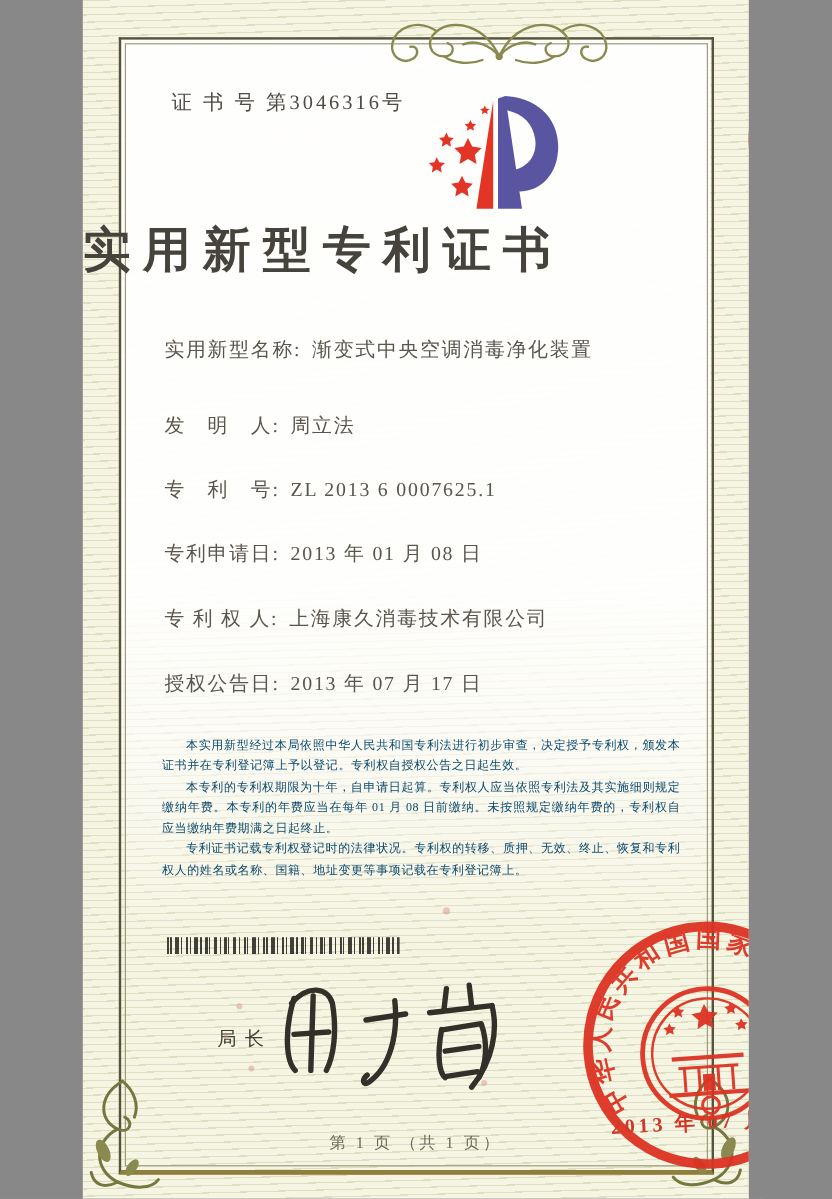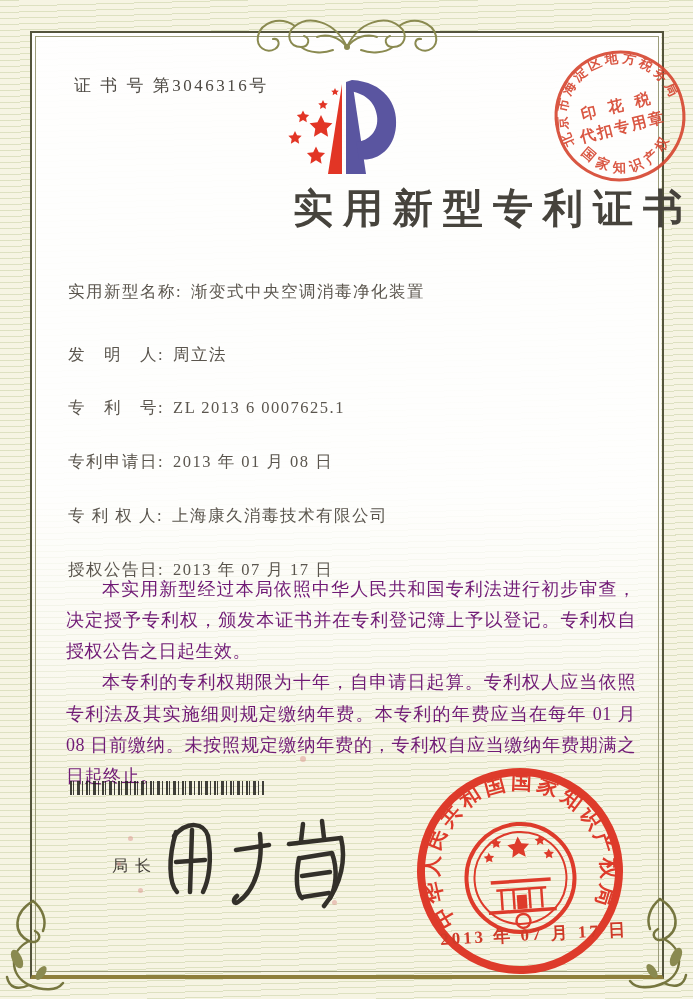--- a/index.html
+++ b/index.html
@@ -1,18 +1,18 @@
 <!DOCTYPE html>
 <html><head>
 <meta charset="utf-8">
 <style>
   html,body{margin:0;padding:0;background:#888;}
   .page{
     position:relative;
-    width:693px;height:999px;
+    width:555px;height:999px;
     margin:0 auto;
     background:#f6f4e3;
     overflow:hidden;
     font-family:"Liberation Serif","DejaVu Serif",serif;
   }
   .guilloche{
     position:absolute;inset:0;
     background:repeating-linear-gradient(178.5deg,
       rgba(163,180,112,0.30) 0px, rgba(163,180,112,0.30) 1px,
       rgba(255,255,255,0) 1px, rgba(255,255,255,0) 6px);
@@ -33,31 +33,31 @@
     border:1px solid #9c9c7a;
   }
   .cert-number{
     position:absolute;left:74px;top:74px;
     font-size:17px;letter-spacing:2.5px;color:#4e4a44;
   }
   .tax-stamp{position:absolute;left:550px;top:46px;transform:rotate(-14deg);opacity:.9;}
   .logo{position:absolute;left:272px;top:70px;}
   .title{
     position:absolute;left:0;right:0;top:181px;
-    text-align:right;font-size:40px;font-weight:600;
+    text-align:left;font-size:40px;font-weight:600;
     letter-spacing:10px;color:#46433c;
   }
   .field{
     position:absolute;left:68px;
     font-size:16.5px;color:#5a554d;letter-spacing:1.5px;white-space:nowrap;
   }
   .field .val{margin-left:9px;}
   .paragraphs{
-    position:absolute;left:66px;right:57px;top:574px;
-    font-size:18px;line-height:1.73;color:#701a75;
+    position:absolute;left:66px;right:57px;top:613px;
+    font-size:10px;line-height:1.73;color:#0c4a6e;
     text-align:justify;letter-spacing:.5px;
   }
   .paragraphs p{margin:0;text-indent:2em;}
   .barcode{
     position:absolute;left:70px;top:781px;width:194px;height:14px;
     background:repeating-linear-gradient(90deg,
       #20201c 0 2px, transparent 2px 3px,
       #20201c 3px 4px, transparent 4px 7px,
       #20201c 7px 10px, transparent 10px 12px,
       #20201c 12px 13px, transparent 13px 16px);
@@ -184,20 +184,21 @@
   <div class="field" style="top:505px">
     <span>专 利 权 人:</span><span class="val">上海康久消毒技术有限公司</span>
   </div>
   <div class="field" style="top:559px">
     <span>授权公告日:</span><span class="val">2013 年 07 月 17 日</span>
   </div>
 
   <div class="paragraphs">
     <p>本实用新型经过本局依照中华人民共和国专利法进行初步审查，决定授予专利权，颁发本证书并在专利登记簿上予以登记。专利权自授权公告之日起生效。</p>
     <p>本专利的专利权期限为十年，自申请日起算。专利权人应当依照专利法及其实施细则规定缴纳年费。本专利的年费应当在每年 01 月 08 日前缴纳。未按照规定缴纳年费的，专利权自应当缴纳年费期满之日起终止。</p>
+    <p>专利证书记载专利权登记时的法律状况。专利权的转移、质押、无效、终止、恢复和专利权人的姓名或名称、国籍、地址变更等事项记载在专利登记簿上。</p>
   </div>
 
   <div class="barcode"></div>
 
   <div class="director-label">局长</div>
   <svg class="signature" width="195" height="108" viewBox="0 0 195 108" aria-label="田力普">
     <g fill="none" stroke="#33302a" stroke-width="4.5" stroke-linecap="round" stroke-linejoin="round">
       <path d="M24,26 C16,52 17,78 25,86"></path>
       <path d="M22,30 C36,14 52,17 56,30 C60,54 57,74 51,86"></path>
       <path d="M24,56 L53,54"></path>
@@ -236,20 +237,21 @@
       <path d="M83,126 L133,126" stroke-width="2.5"></path>
       <path d="M88,126 L88,146 M100,126 L100,146 M116,126 L116,146 M128,126 L128,146" stroke-width="2.5"></path>
       <path d="M74,148 L142,148" stroke-width="3.5"></path>
       <rect x="103" y="132" width="10" height="14" fill="#dd3222" stroke="none"></rect>
       <circle cx="108" cy="158" r="7" stroke-width="2.5"></circle>
     </g>
   </svg>
 
   <div class="seal-date">2013 年 07 月 17 日</div>
 
+  <div class="footer-page">第 1 页 （共 1 页）</div>
 
   <div class="speck" style="left:300px;top:756px;width:6px;height:6px"></div>
   <div class="speck" style="left:128px;top:836px;width:5px;height:5px"></div>
   <div class="speck" style="left:117px;top:862px;width:4px;height:4px"></div>
   <div class="speck" style="left:138px;top:888px;width:5px;height:5px"></div>
   <div class="speck" style="left:332px;top:900px;width:5px;height:5px"></div>
 
 </div>
 
 </body></html>

